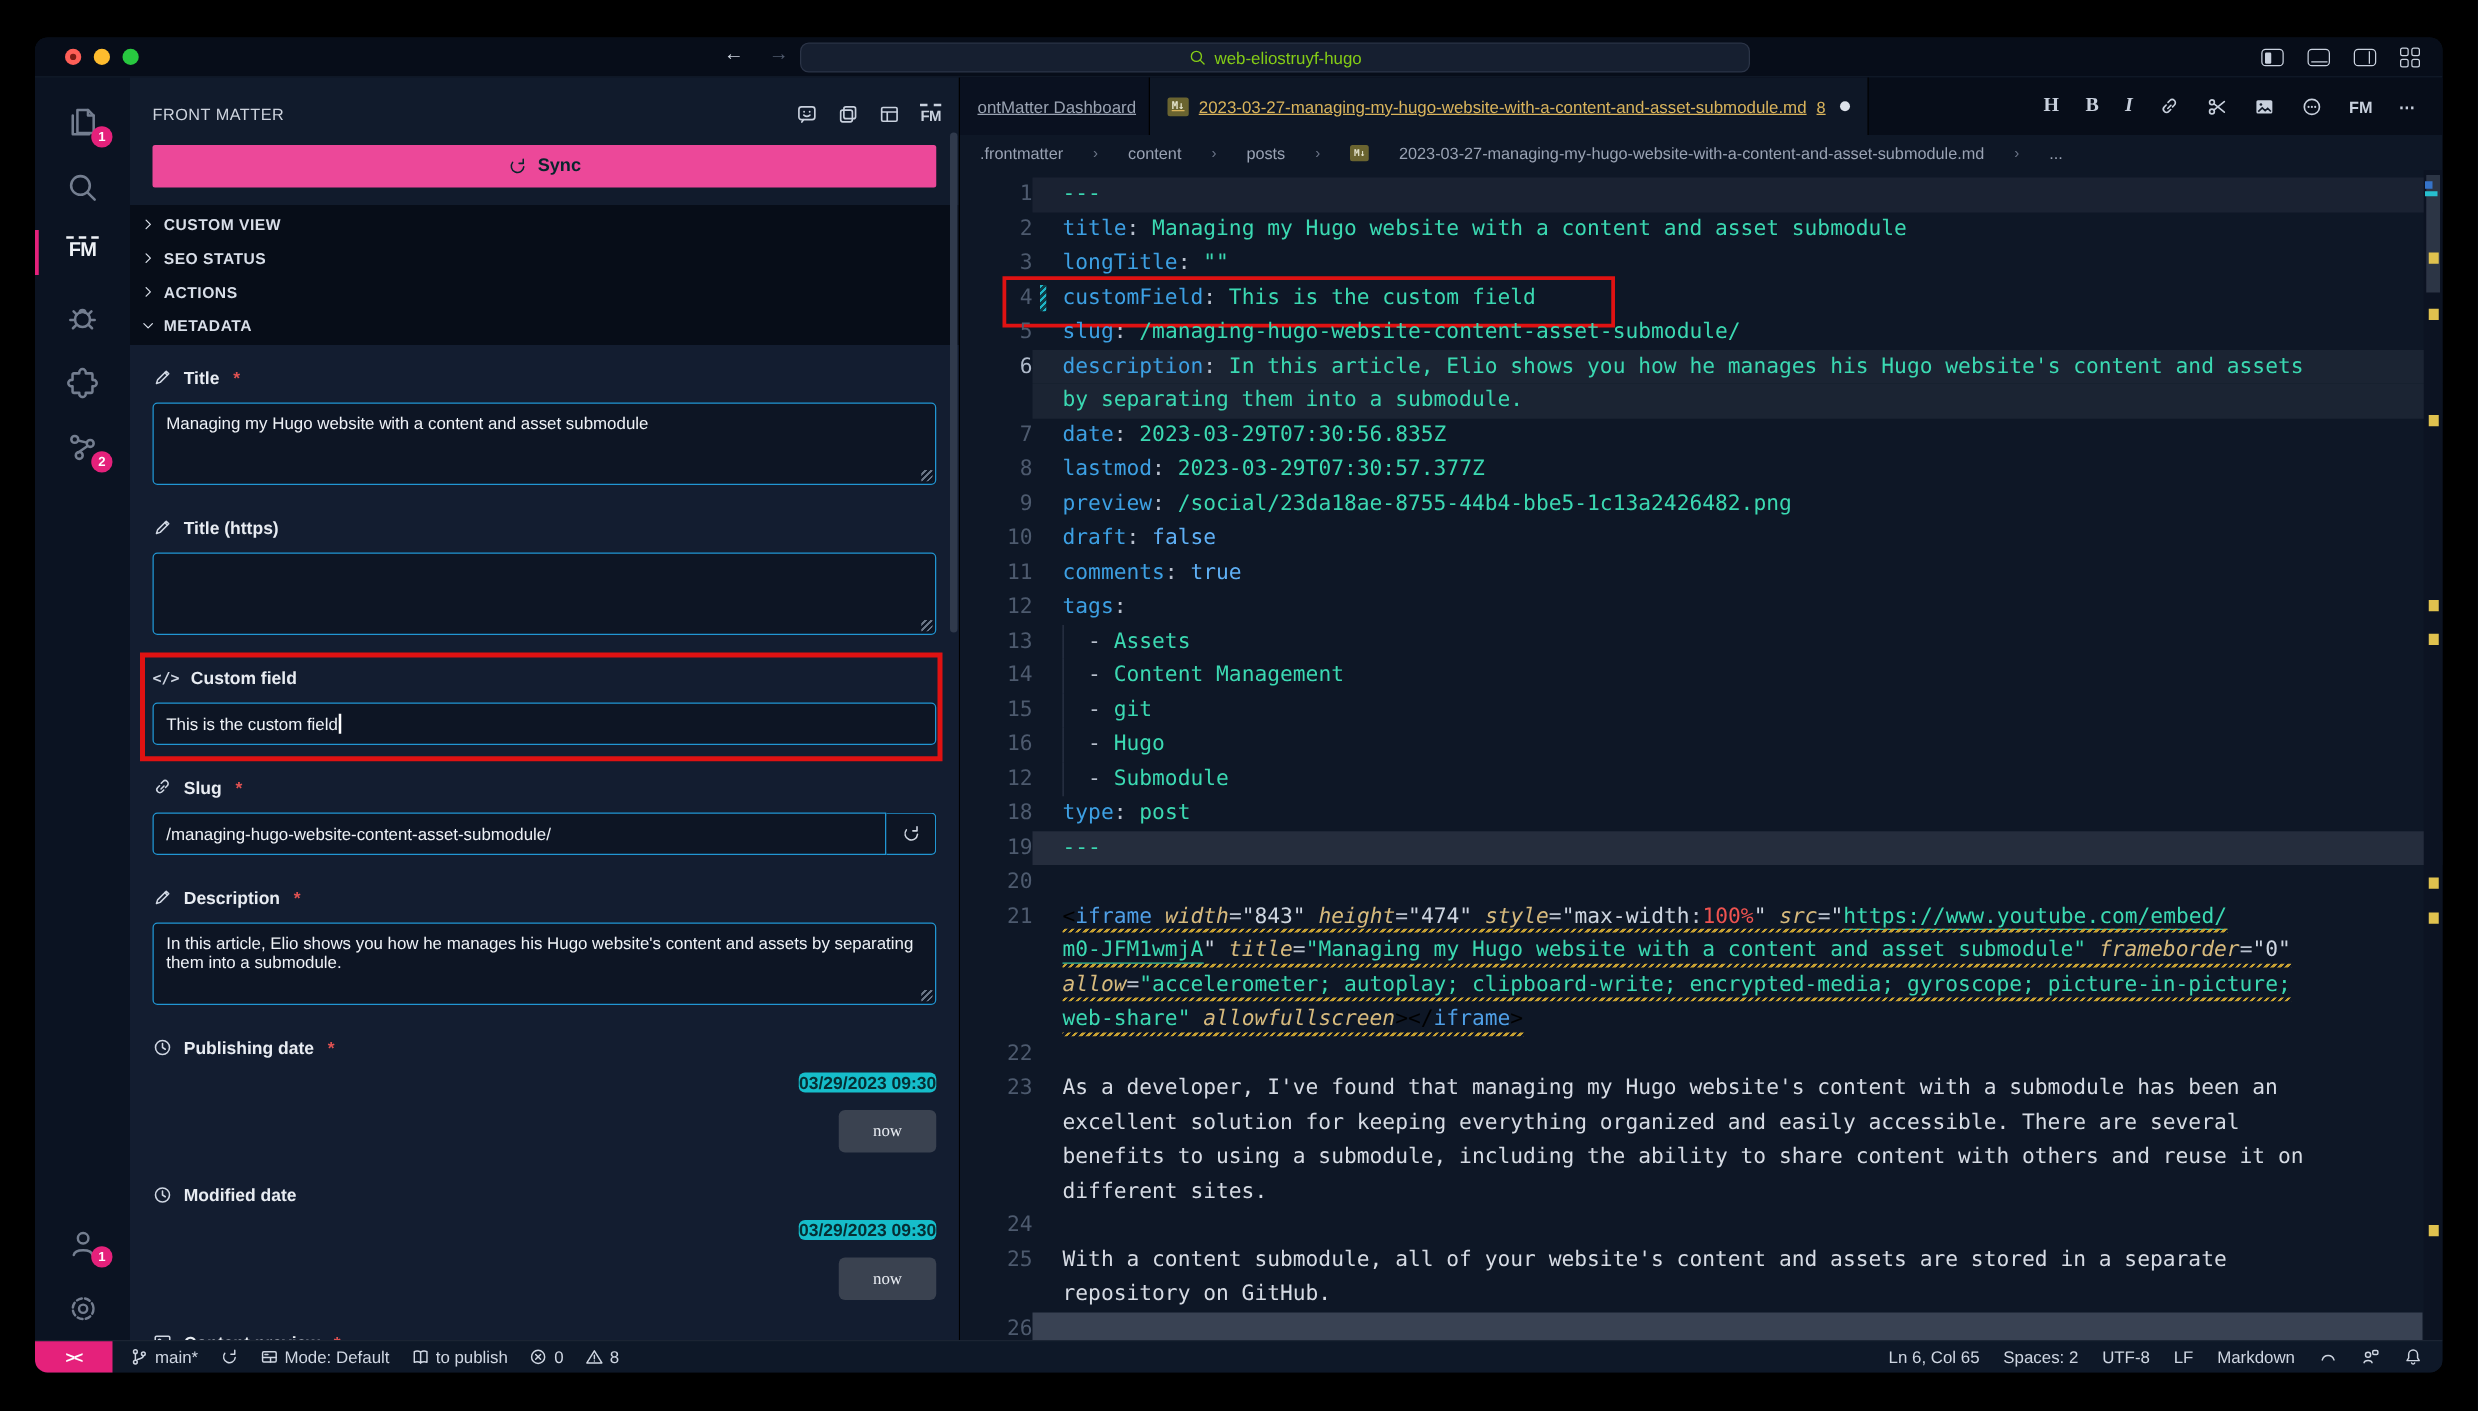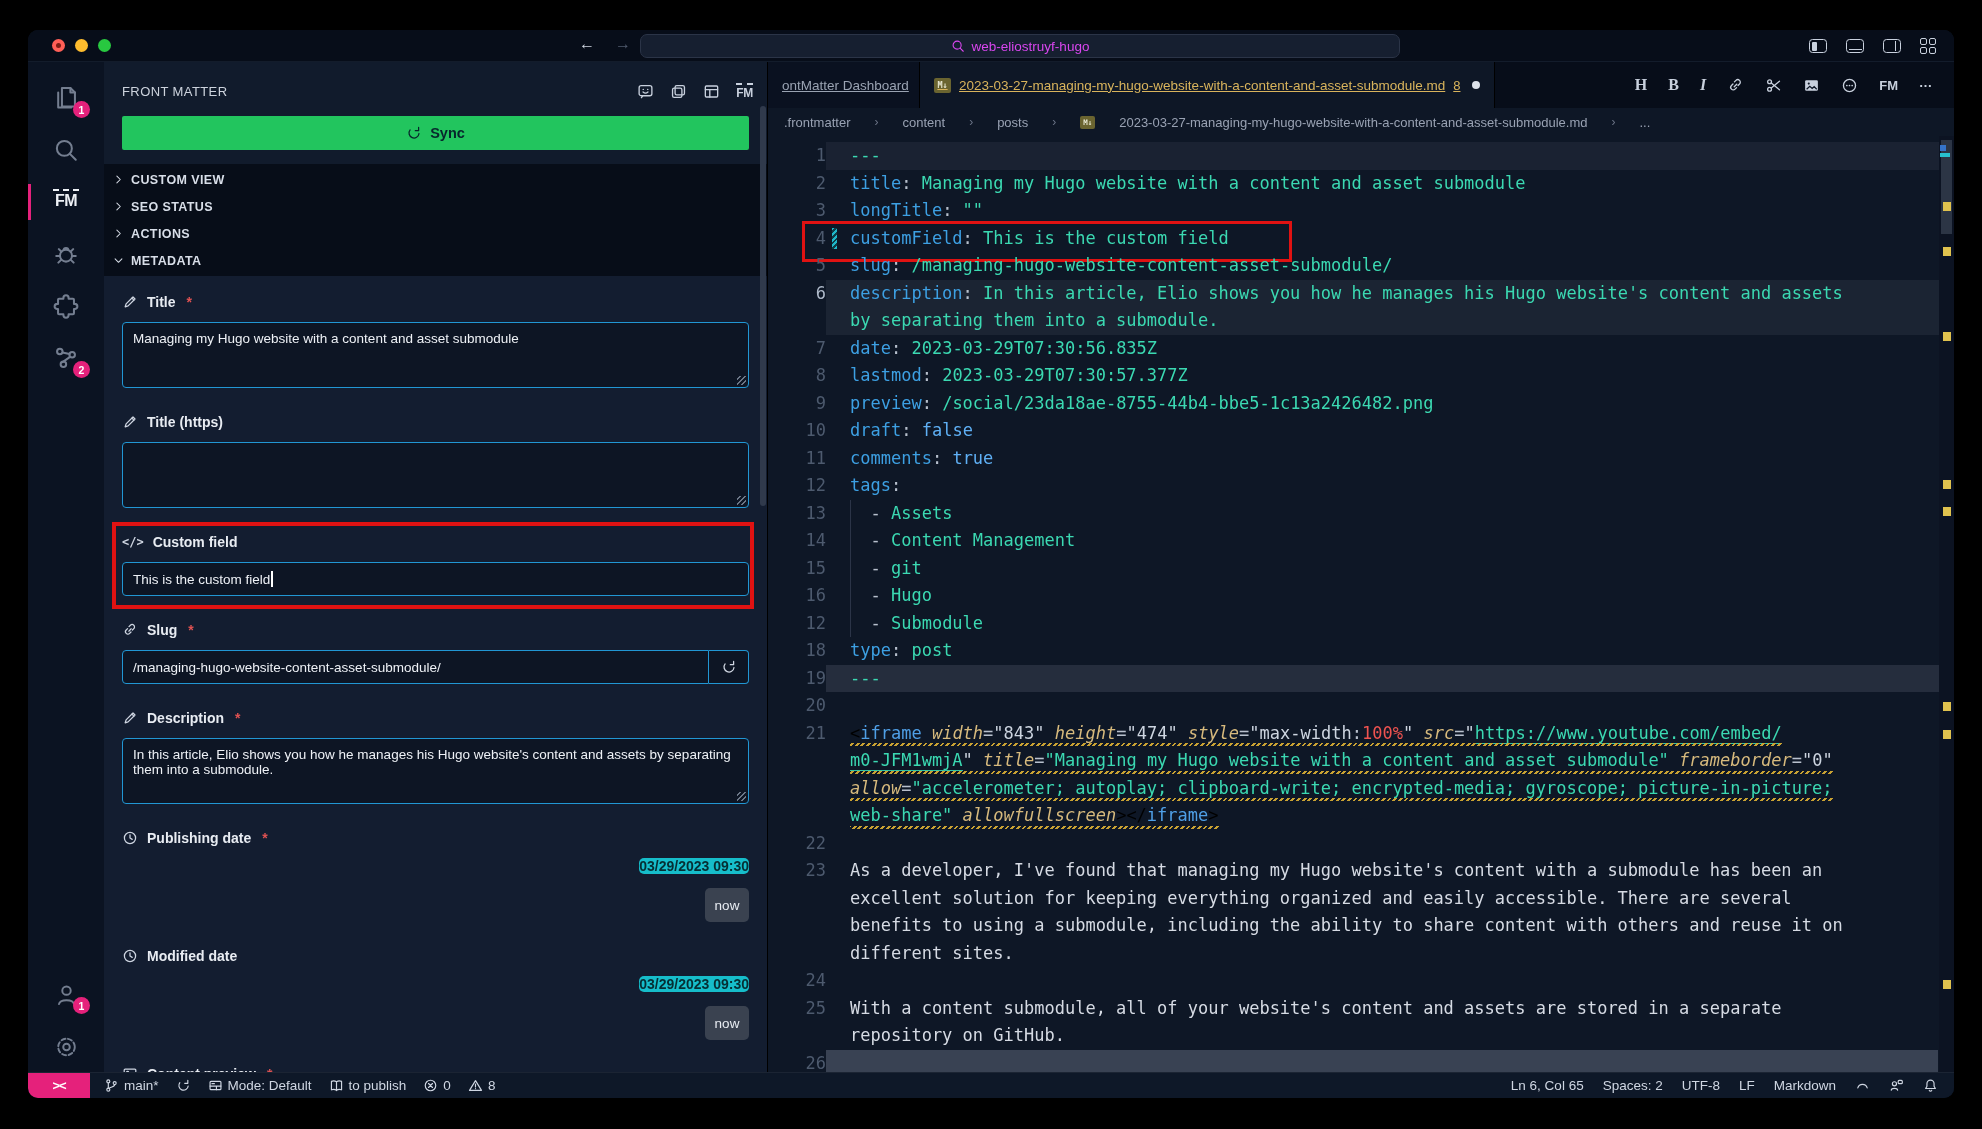--- a/index.html
+++ b/index.html
@@ -12,21 +12,21 @@
   .lights{position:absolute;left:24px;top:9px;display:flex;gap:10px;}
   .light{width:13px;height:13px;border-radius:50%;position:relative;}
   .light.red{background:#ff5f57;}
   .light.red::after{content:'';position:absolute;left:4px;top:4px;width:5px;height:5px;border-radius:50%;background:#7d1d15;}
   .light.yellow{background:#febc2e;}
   .light.green{background:#28c840;}
   .navarrow{position:absolute;top:5px;font-size:16px;color:#d0d7e2;width:26px;text-align:center;cursor:default;}
   .navarrow.fwd{color:#515b6e;}
   .commandcenter{position:absolute;left:612px;top:4px;width:760px;height:24px;background:#161f30;
     border:1px solid #2b3447;border-radius:7px;display:flex;align-items:center;justify-content:center;
-    gap:7px;color:#d946ef;font-size:13.5px;}
+    gap:7px;color:#84cc16;font-size:13.5px;}
   .tb-icons{position:absolute;right:18px;top:8px;display:flex;gap:19px;align-items:center;}
   .lo{width:18px;height:14px;border:1.6px solid #c9d1de;border-radius:3.5px;position:relative;}
   .lo.left::before{content:'';position:absolute;left:1.5px;top:1.5px;bottom:1.5px;width:5px;background:#c9d1de;border-radius:1px;}
   .lo.panel::before{content:'';position:absolute;left:1.5px;right:1.5px;bottom:2px;border-top:1.6px solid #c9d1de;}
   .lo.right::before{content:'';position:absolute;right:4.5px;top:1px;bottom:1px;border-left:1.6px solid #c9d1de;}
   .grid4{width:16px;height:16px;display:grid;grid-template-columns:7px 7px;grid-template-rows:7px 7px;gap:2px;}
   .grid4 span{border:1.6px solid #c9d1de;border-radius:2px;}
   
   .main{flex:1;display:flex;min-height:0;}
   .activitybar{width:76px;background:#0b1322;display:flex;flex-direction:column;align-items:center;
@@ -41,21 +41,21 @@
   .fmlogo{font-weight:800;font-size:16px;letter-spacing:-0.5px;border-top:2px dashed currentColor;padding-top:2px;line-height:1;}
   
   .sidebar{width:664px;background:#111b2c;flex:0 0 auto;display:flex;flex-direction:column;position:relative;border-right:1px solid #000;}
   .sb-scroll{position:absolute;right:1px;top:44px;width:6px;height:400px;background:#303a4c;border-radius:3px;z-index:5;}
   .panelhead{height:46px;display:flex;align-items:center;padding:12px 14px 0 18px;flex:0 0 auto;}
   .paneltitle{font-size:13px;color:#cdd3dd;letter-spacing:0.4px;}
   .panelhead .hicons{margin-left:auto;display:flex;gap:16px;align-items:center;color:#c9d1de;}
   .hicons svg{width:17px;height:17px;}
   .hicons .fmlogo{font-size:12px;}
   .syncwrap{padding:8px 18px 14px;flex:0 0 auto;}
-  .syncbtn{height:34px;background:#22c55e;border-radius:2px;display:flex;align-items:center;justify-content:center;
+  .syncbtn{height:34px;background:#ec4899;border-radius:2px;display:flex;align-items:center;justify-content:center;
     gap:8px;color:#07262c;font-size:14.5px;font-weight:bold;}
   .syncbtn svg{width:16px;height:16px;}
   .sections{background:#070d18;flex:0 0 auto;padding:2px 0;}
   .secrow{height:27px;display:flex;align-items:center;gap:6px;padding-left:8px;color:#d8dee8;
     font-size:12.5px;font-weight:bold;letter-spacing:0.4px;}
   .secrow svg{width:13px;height:13px;}
   .form{background:#131d30;flex:1;padding:18px 18px 0;overflow:hidden;}
   .field{margin-bottom:26px;position:relative;}
   .flabel{display:flex;align-items:center;gap:9px;color:#e8ecf2;font-size:14px;font-weight:bold;}
   .flabel svg{width:16px;height:16px;color:#cfd6e2;}
@@ -69,22 +69,22 @@
   .box.inp{height:34px;display:flex;align-items:center;padding:0 10px;}
   .caret{display:inline-block;width:1.5px;height:16px;background:#fff;margin-left:1px;vertical-align:middle;}
   .inprow{display:flex;margin-top:12px;align-items:stretch;}
   .inprow .box{margin-top:0;flex:1;border-radius:4px 0 0 4px;}
   .refbtn{width:40px;border:1.5px solid #2196d3;border-left:none;border-radius:0 4px 4px 0;
     display:flex;align-items:center;justify-content:center;color:#d0d7e2;background:#0d1524;}
   .refbtn svg{width:16px;height:16px;}
   .daterow{display:flex;gap:14px;margin-top:12px;align-items:flex-end;flex-direction:column;}
   .datebar{flex:1;height:34px;background:#16bdca;border-radius:5px;display:flex;align-items:center;
     justify-content:center;color:#062e33;font-size:14px;font-weight:bold;}
-  .nowbtn{width:44px;height:34px;background:#3a4250;border-radius:5px;color:#e8ecf2;font-size:13.5px;
-    display:flex;align-items:center;justify-content:center;}
+  .nowbtn{width:78px;height:34px;background:#3a4250;border-radius:5px;color:#e8ecf2;font-size:13.5px;
+    display:flex;align-items:center;justify-content:center;font-family:Liberation Serif, serif;}
   .pstrip{margin-top:14px;height:9px;background:#0a0e18;display:flex;}
   .pstrip span{width:120px;background:#262c38;}
   .redline{position:absolute;left:-10px;right:-5px;top:-12px;bottom:-13px;border:4px solid #e01212;pointer-events:none;}
   
   .editor{flex:1;display:flex;flex-direction:column;min-width:0;background:#0e1726;position:relative;}
   .tabstrip{height:46px;background:#070d19;display:flex;align-items:stretch;flex:0 0 auto;}
   .tab{display:flex;align-items:center;gap:8px;padding:0 14px;font-size:13.5px;border-right:1px solid #000;text-decoration:underline;}
   .tab.inactive{background:#0a1120;color:#9aa3b2;width:152px;overflow:hidden;white-space:nowrap;flex:0 0 auto;}
   .tab.active{background:#0e1726;color:#d9b45c;white-space:nowrap;}
   .mdicon{width:17px;height:15px;border-radius:2px;background:#6a6430;color:#e6e6d0;font-size:8.5px;font-weight:bold;

